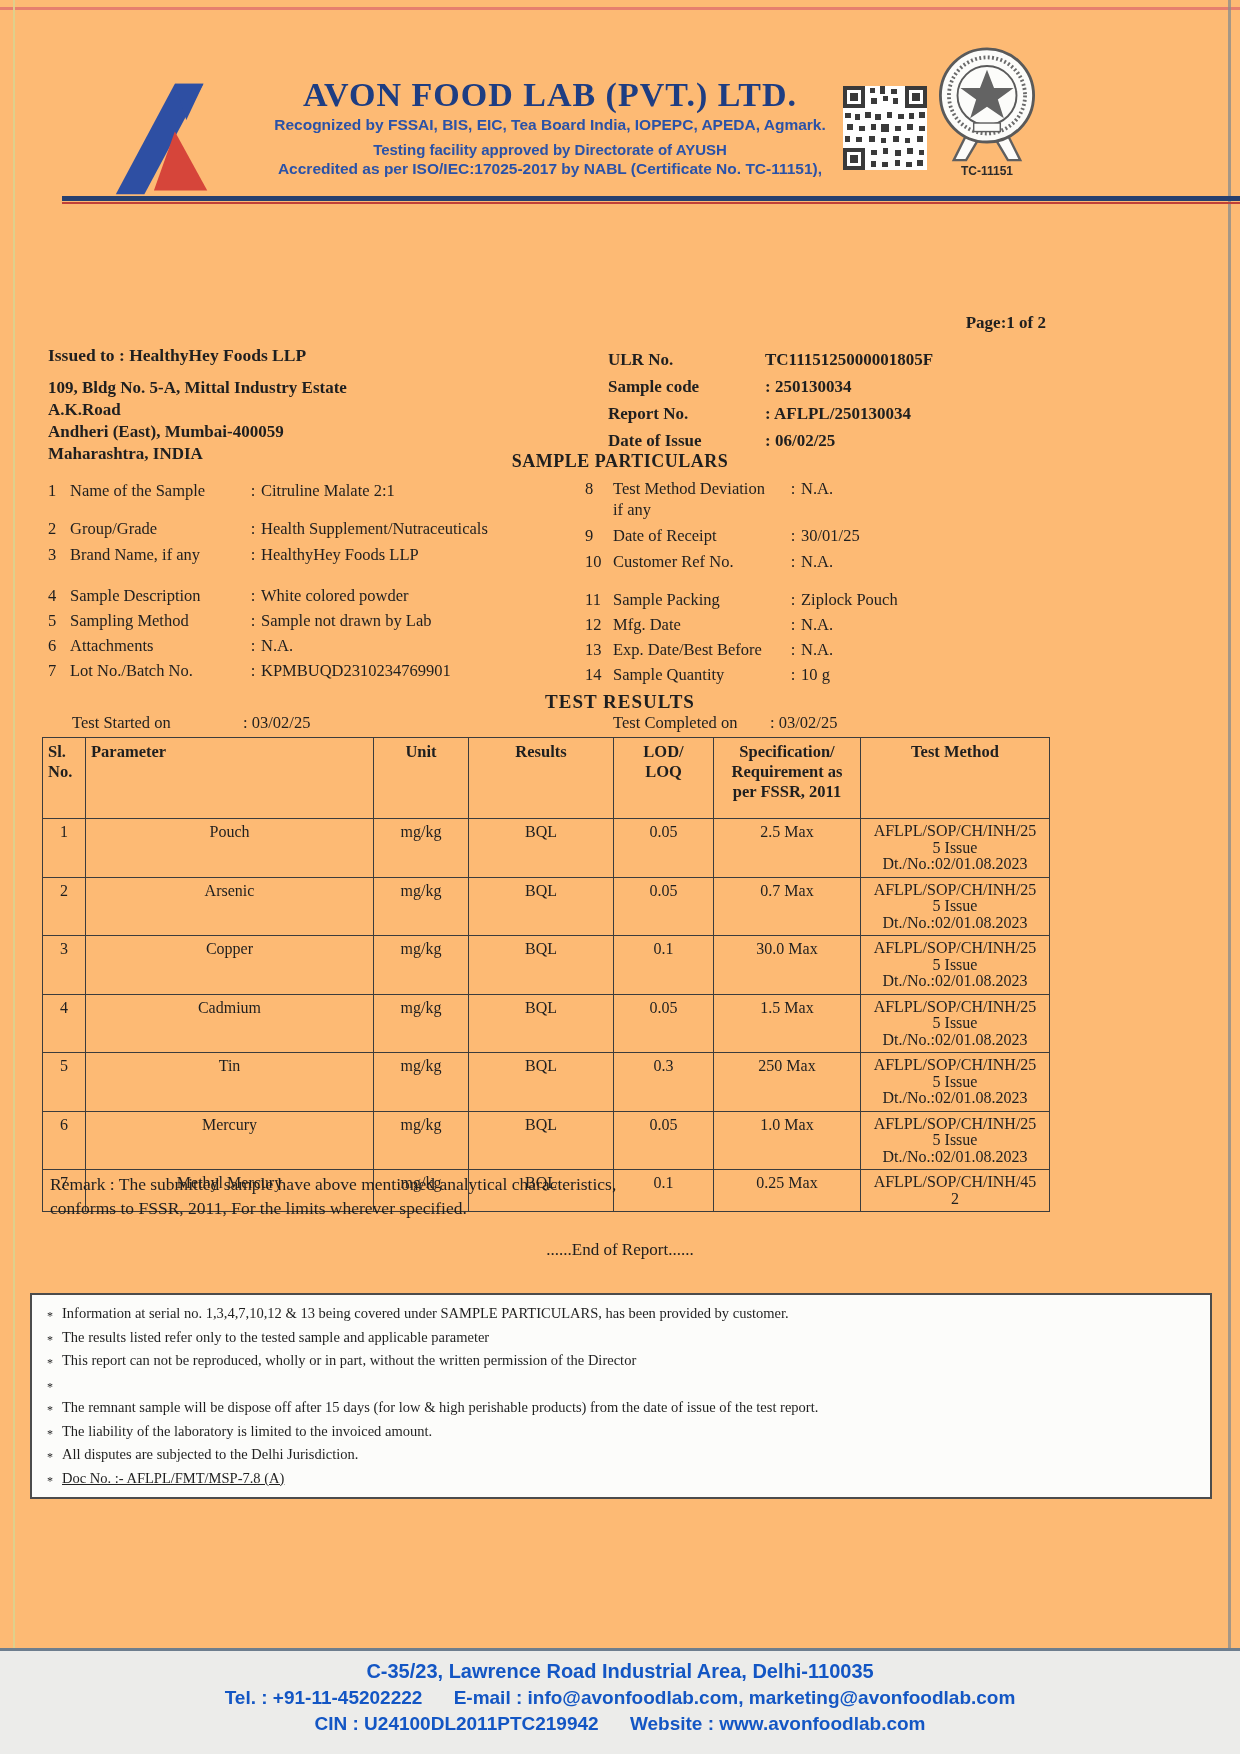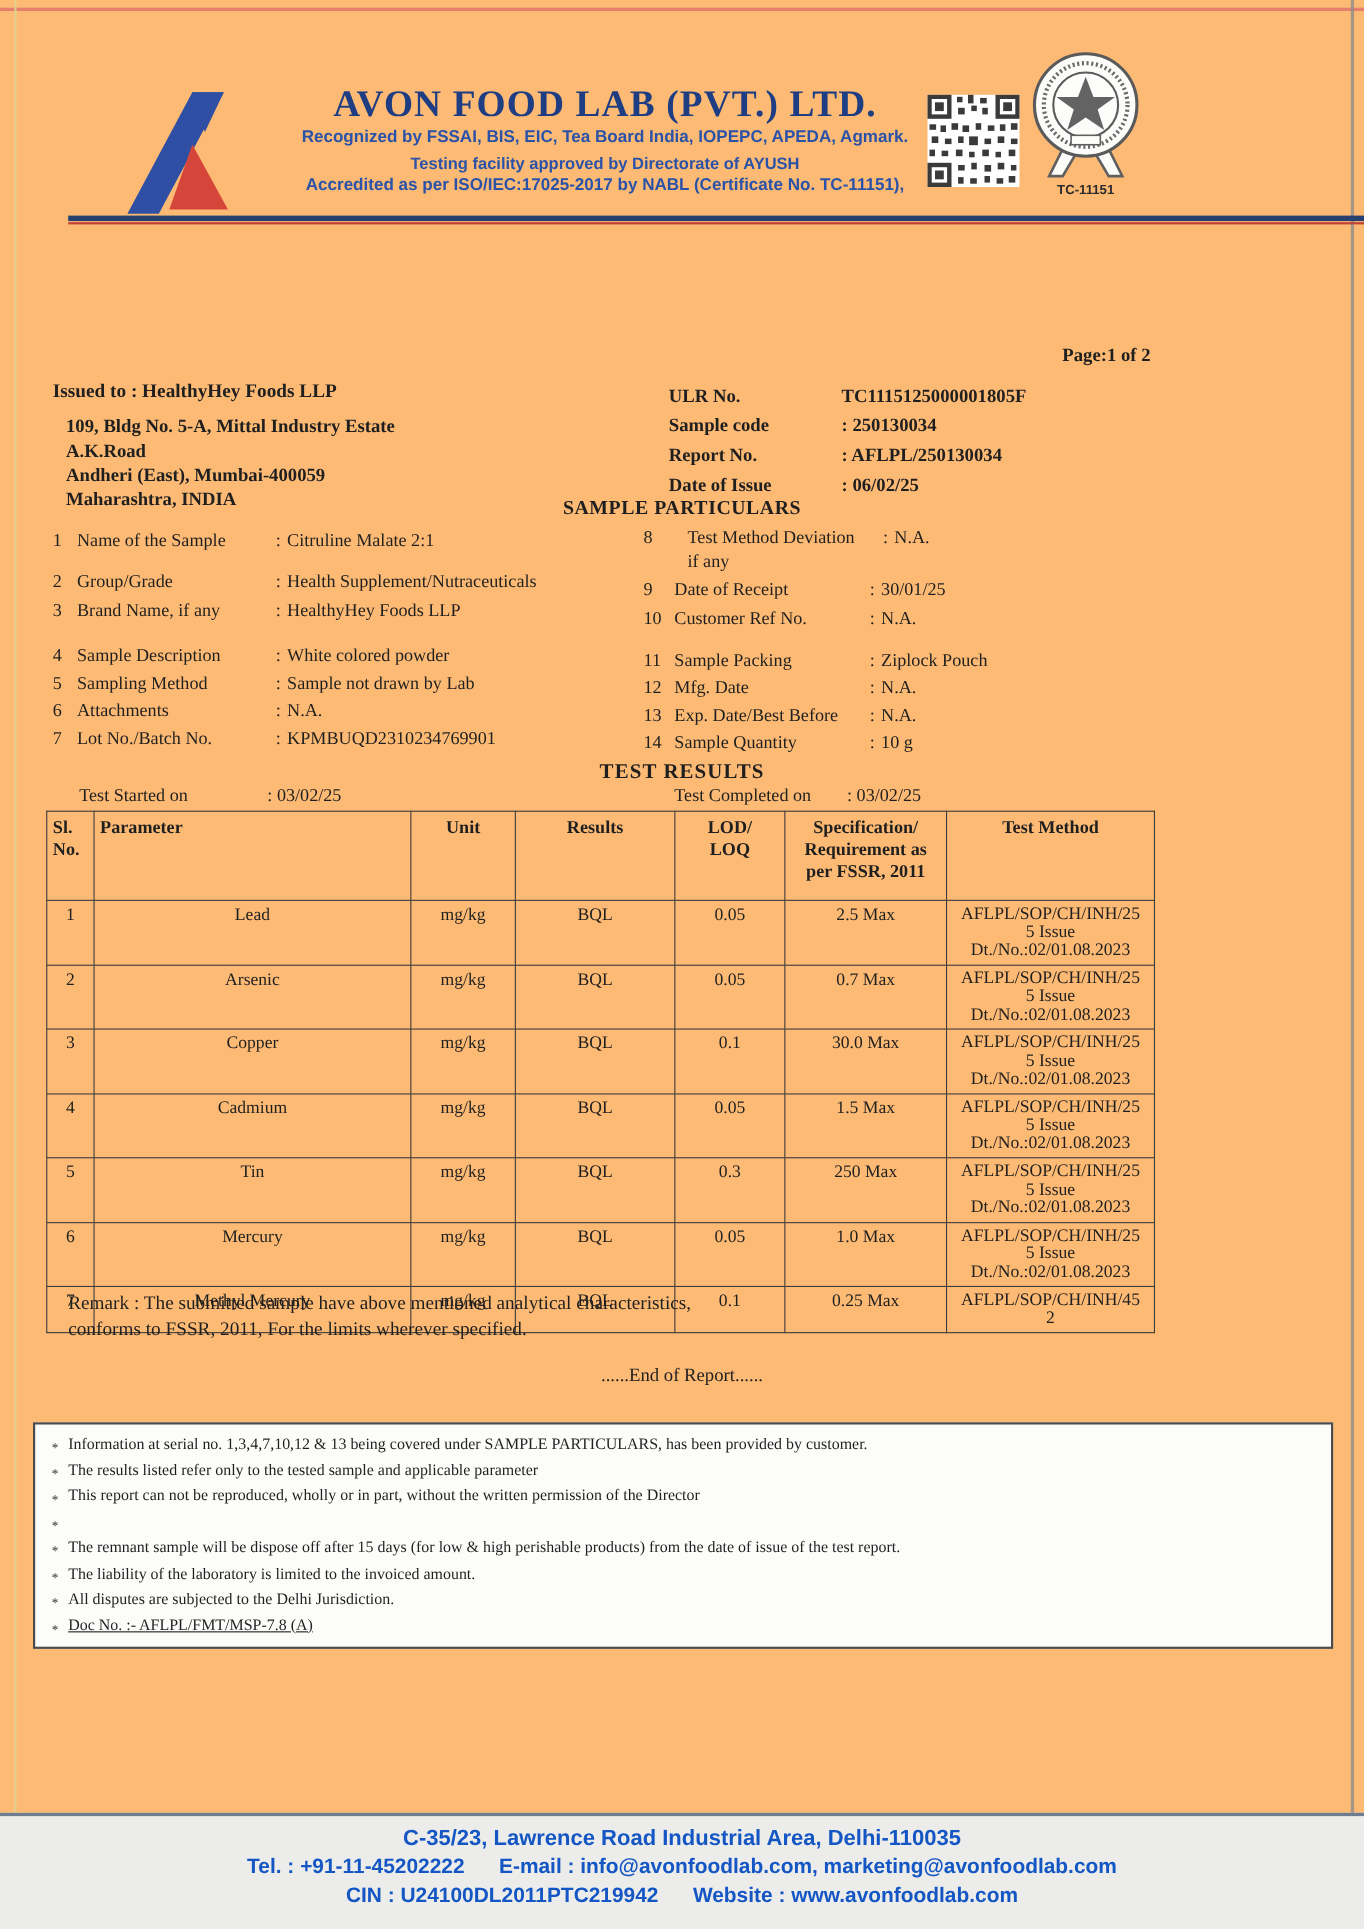--- a/index.html
+++ b/index.html
@@ -1,18 +1,18 @@
 <!DOCTYPE html>
 <html><head>
 <meta charset="utf-8">
 <style>
   html,body{margin:0;padding:0;background:#e9e9e7;}
   .page{position:relative;width:1240px;height:1754px;margin:0 auto;background:#fdba74;
         font-family:"Liberation Serif","DejaVu Serif",serif;color:#1f1f1f;overflow:hidden;}
-  .pre{white-space:pre-line;margin-left:12px;}
+  .pre{white-space:pre-line;}
   
   .edge-top{position:absolute;top:7px;left:0;right:0;height:3px;background:#e2746d;opacity:.85;}
   .edge-left{position:absolute;left:13px;top:0;bottom:104px;width:2px;background:#dcd28e;opacity:.9;}
   .edge-right{position:absolute;right:9px;top:0;bottom:0;width:3px;background:#8e8e8c;opacity:.8;}
   
   .logo{position:absolute;left:112px;top:80px;}
   .head-center{position:absolute;left:250px;top:76px;width:600px;text-align:center;}
   .company{font-size:34px;font-weight:bold;color:#1e3d82;letter-spacing:1px;line-height:38px;}
   .sub{font-family:"Liberation Sans","DejaVu Sans",sans-serif;font-weight:bold;color:#2a52a8;}
   .sub1{font-size:15px;margin-top:7px;}
@@ -328,21 +328,21 @@
 LOQ</th>
         <th class="pre">Specification/
 Requirement as
 per FSSR, 2011</th>
         <th>Test Method</th>
       </tr>
     </thead>
     <tbody>
       <tr class="r-std">
         <td>1</td>
-        <td class="param">Lead</td>
+        <td class="param">Pouch</td>
         <td>mg/kg</td>
         <td>BQL</td>
         <td>0.05</td>
         <td>2.5 Max</td>
         <td class="method pre">AFLPL/SOP/CH/INH/25
 5 Issue
 Dt./No.:02/01.08.2023</td>
       </tr>
       <tr class="r-std">
         <td>2</td>

